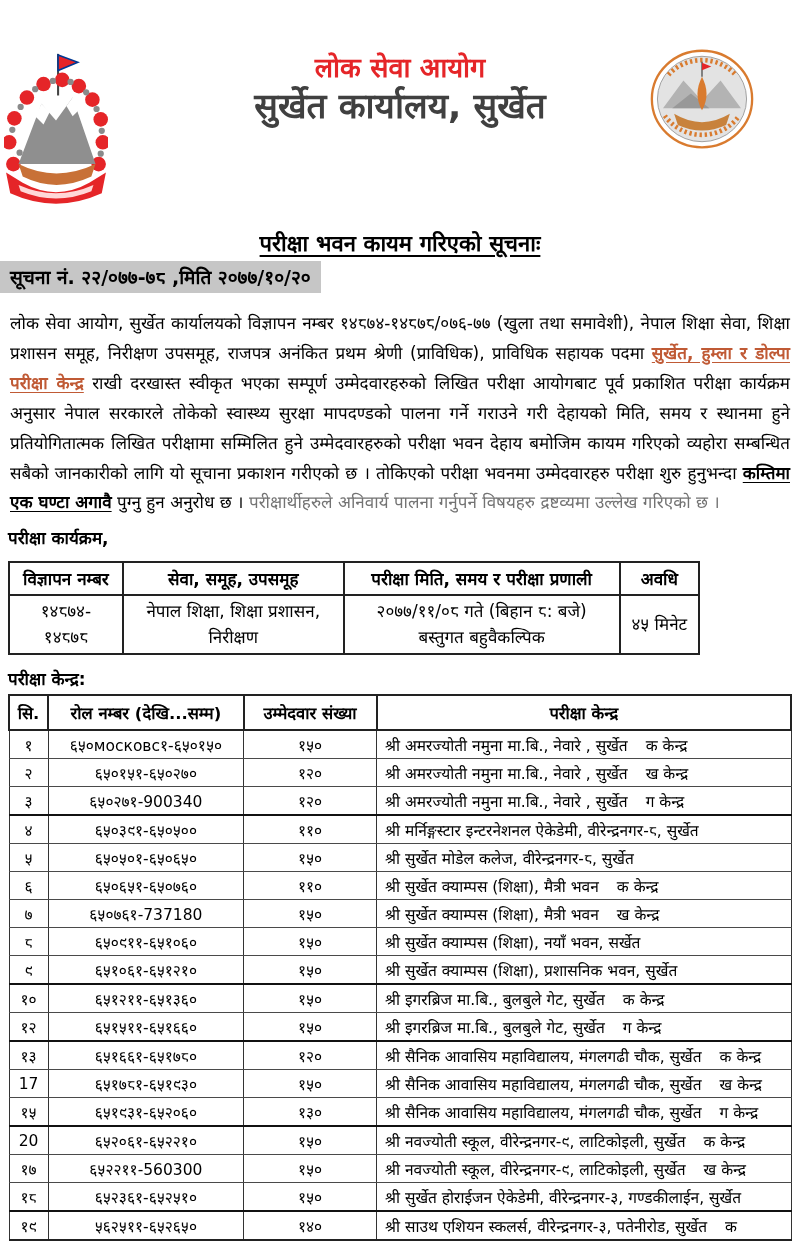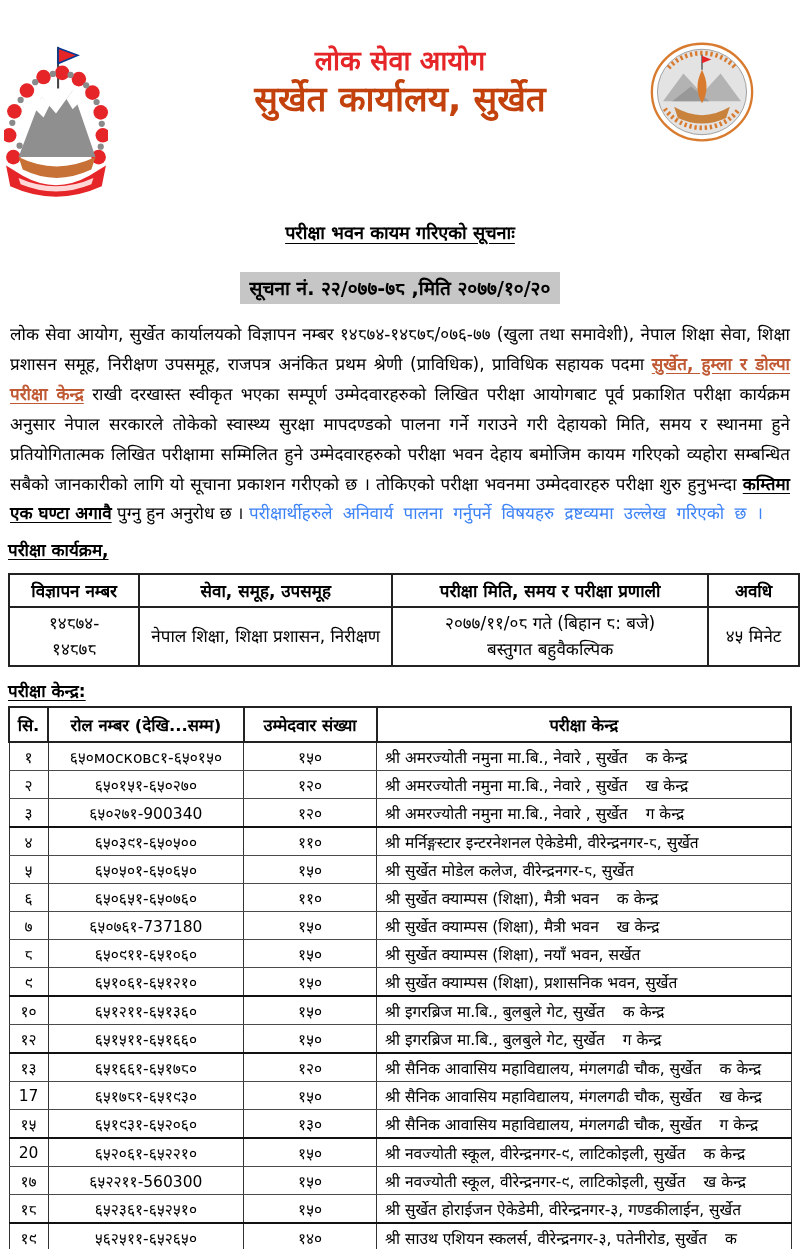--- a/index.html
+++ b/index.html
@@ -4,53 +4,53 @@
 <style>
   html,body{margin:0;padding:0;background:#ffffff;}
   body{
     width:800px;height:1249px;overflow:hidden;
     font-family:"DejaVu Sans","Liberation Sans",sans-serif;
     color:#000;position:relative;
   }
   .page{position:relative;width:100%;height:100%;}
 
   
-  .header{position:relative;padding-top:44px;min-height:150px;}
+  .header{position:relative;padding-top:44px;min-height:150px;margin-top:7px;}
   .logo-left{position:absolute;left:4px;top:44px;width:104px;height:168px;}
   .logo-right{position:absolute;right:46px;top:40px;width:104px;height:104px;}
   .org-line1{text-align:center;color:#e52528;font-weight:bold;font-size:27px;line-height:1.25;}
-  .org-line2{text-align:center;color:#c2410c;font-weight:bold;font-size:35px;line-height:1.2;}
+  .org-line2{text-align:center;color:#404040;font-weight:bold;font-size:35px;line-height:1.2;}
 
   .notice-title{
-    text-align:center;font-size:18px;font-weight:bold;margin-top:26px;
+    text-align:center;font-size:22px;font-weight:bold;margin-top:26px;
     text-decoration:underline;text-underline-offset:4px;
   }
-  .notice-ref-wrap{text-align:center;margin-top:28px;}
+  .notice-ref-wrap{margin-top:4px;}
   .notice-ref{
     display:inline-block;background:#c6c6c6;font-size:19px;font-weight:bold;
     padding:3px 10px;
   }
 
   
   .para{
     margin:16px 10px 0 10px;text-align:justify;
     font-size:17px;line-height:1.76;
   }
   .hl-center{color:#c05a35;font-weight:bold;text-decoration:underline;text-underline-offset:3px;}
   .hl-time{font-weight:bold;text-decoration:underline;text-underline-offset:3px;}
-  .red-note{color:#3b82f6;font-family:Liberation Mono, monospace;}
+  .red-note{color:#737373;}
 
   
   .section-heading{
     font-weight:bold;font-size:17px;margin:8px 0 4px 8px;
-    text-decoration:underline;text-underline-offset:3px;
-  }
-
-  
-  table.t1{width:792px;margin:12px 8px;border-collapse:collapse;table-layout:fixed;}
+    text-underline-offset:3px;
+  }
+
+  
+  table.t1{width:692px;margin:12px 8px;border-collapse:collapse;table-layout:fixed;}
   table.t1 th{border:2px solid #222;font-size:17px;font-weight:bold;padding:4px 2px;}
   table.t1 td{border:2px solid #222;font-size:17px;text-align:center;padding:3px 2px;white-space:pre-line;line-height:1.5;}
 
   
   table.t2{width:784px;margin:2px 8px 0 8px;border-collapse:collapse;table-layout:fixed;}
   table.t2 th{border:2px solid #222;font-size:16.5px;font-weight:bold;padding:5px 2px;}
   table.t2 td{border:1px solid #4a4a4a;font-size:15.5px;padding:1px 3px;height:25px;}
   table.t2 td.c-sn, table.t2 td.c-roll, table.t2 td.c-count{text-align:center;}
   table.t2 td.c-center{text-align:left;padding-left:8px;}
   table.t2 tr.group-start td{border-top:2px solid #111;}

